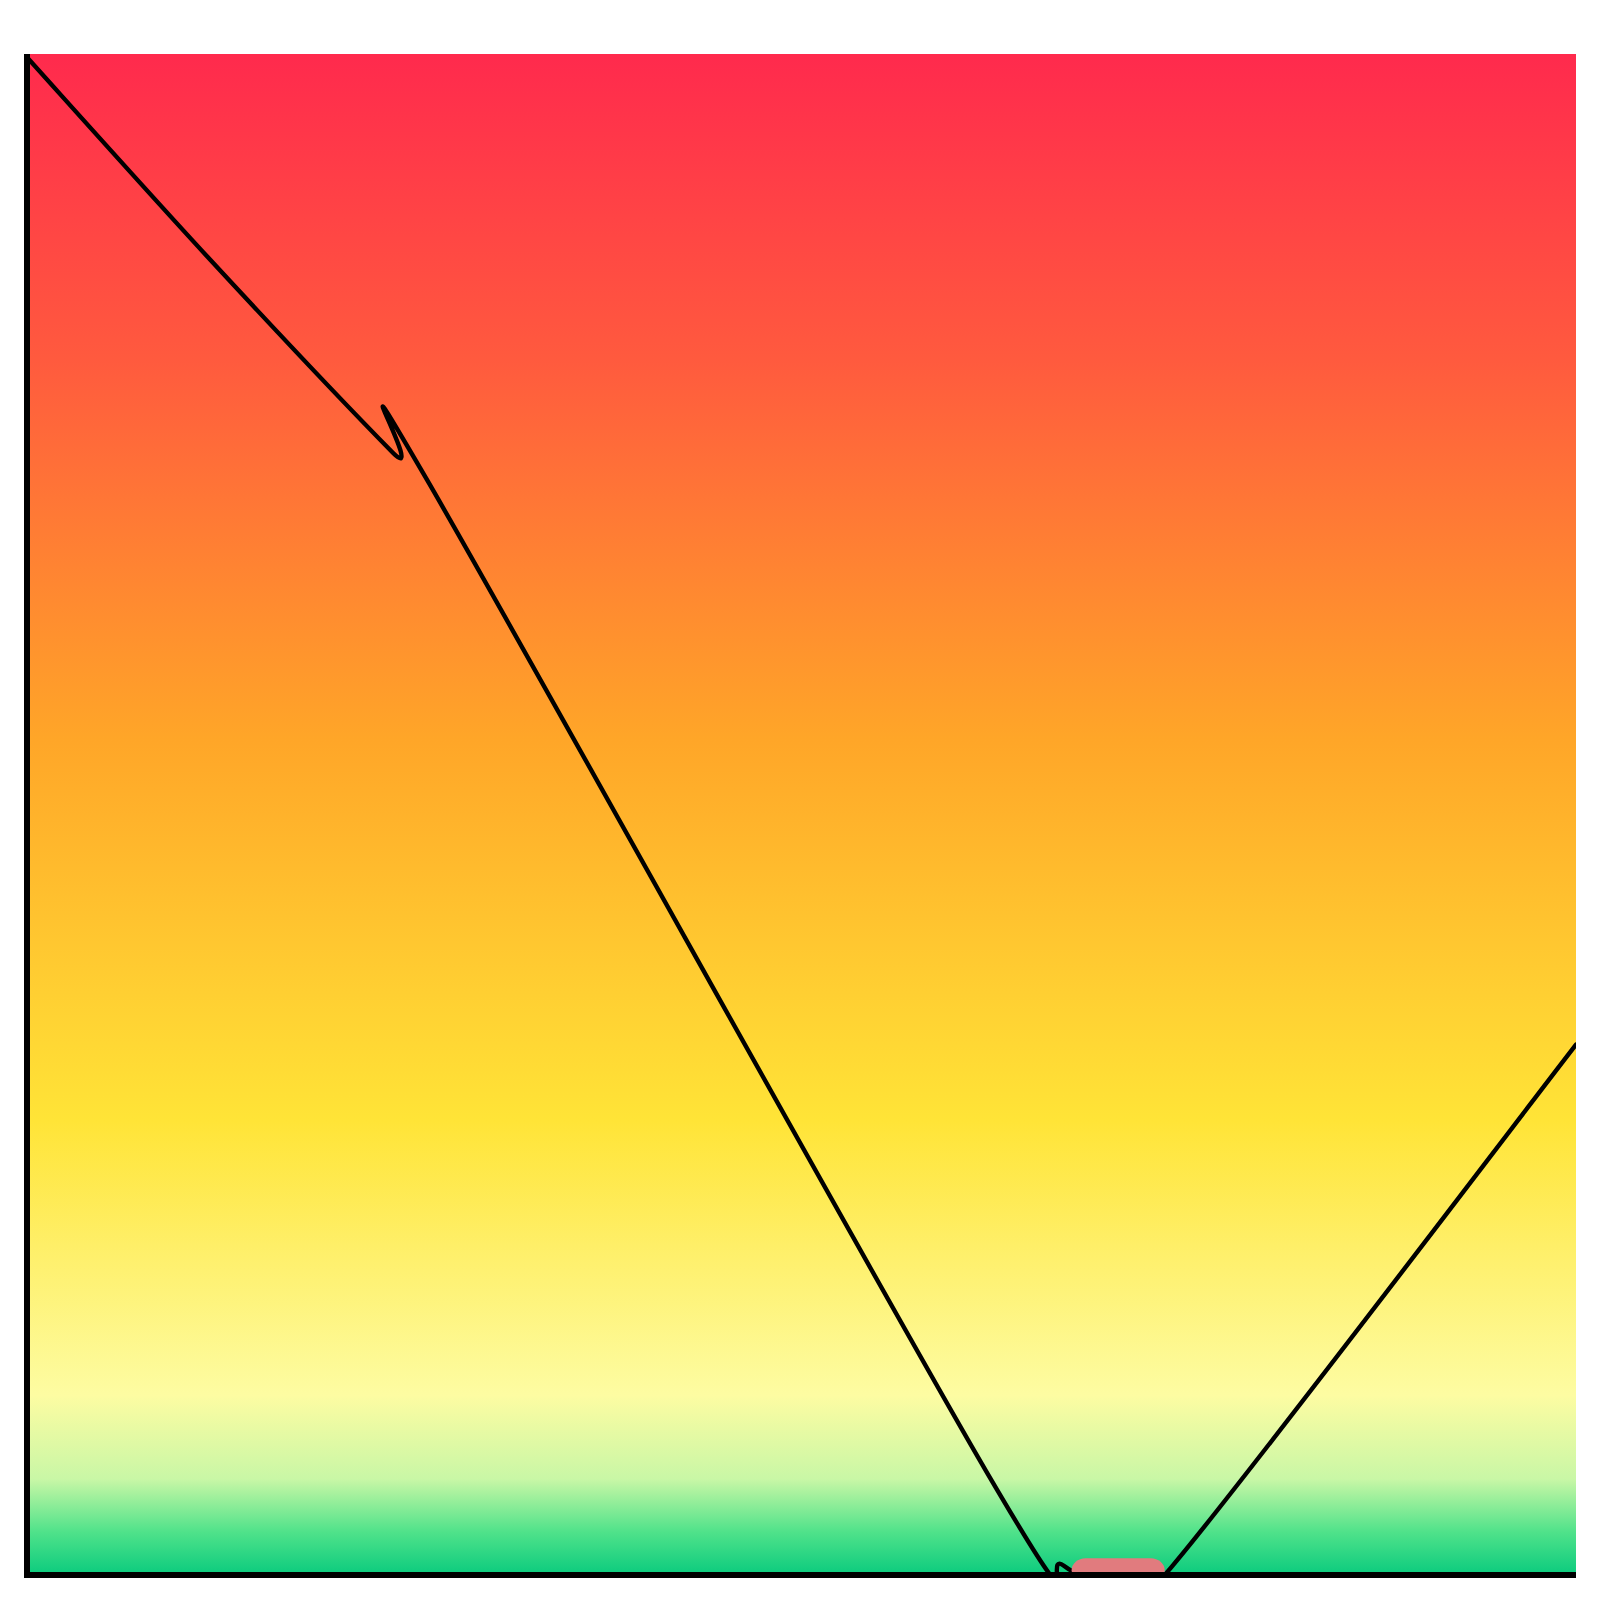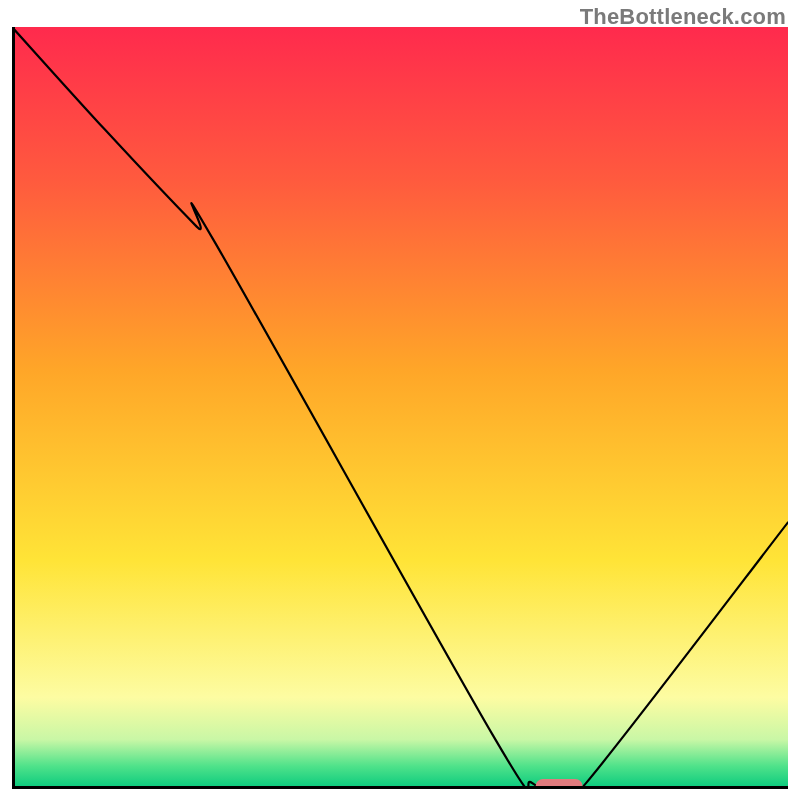--- a/index.html
+++ b/index.html
@@ -61,21 +61,20 @@
   .marker {
     fill: #e17b7e;
     stroke: none;
   }
 </style>
 </head>
 <body>
 
 <div class="frame">
 
-  <div class="watermark">TheBottleneck.com</div>
 
   <div class="plot">
     <svg viewBox="0 0 776 762" width="776" height="762" preserveAspectRatio="none">
       <defs>
         <linearGradient id="bg-grad" x1="0" y1="0" x2="0" y2="1">
         <stop offset="0%" stop-color="#ff2a4d"></stop>
             <stop offset="20%" stop-color="#ff5a3e"></stop>
             <stop offset="45%" stop-color="#ffa628"></stop>
             <stop offset="70%" stop-color="#ffe437"></stop>
             <stop offset="88%" stop-color="#fdfca2"></stop>

